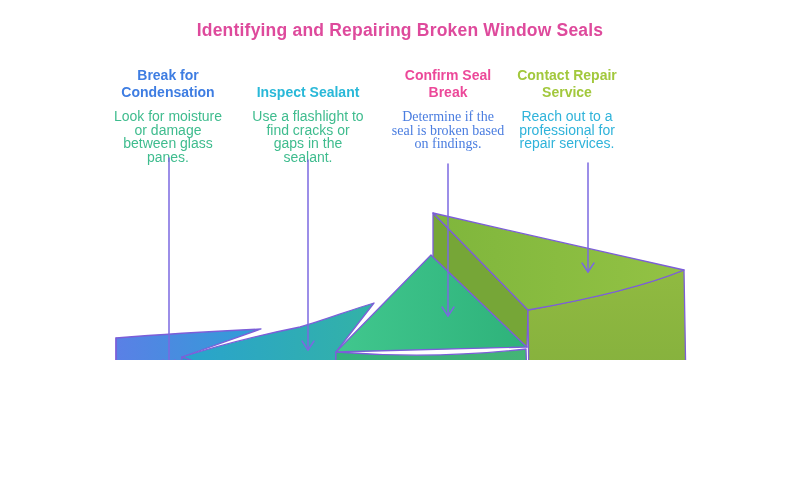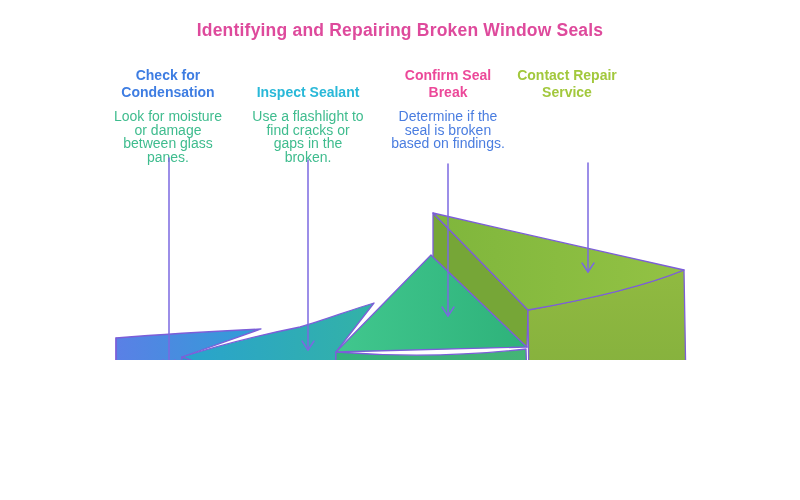--- a/index.html
+++ b/index.html
@@ -18,43 +18,44 @@
 </style>
 </head>
 <body>
 
 <div class="canvas">
 
   <div class="title" style="color: rgb(222, 74, 156);">Identifying and Repairing Broken Window Seals</div>
 
   <div class="step" style="left:103px">
     <div class="hd">
-      <span style="color: rgb(62, 125, 226);">Check for Condensation</span>
+      <span style="color: rgb(62, 125, 226);">Break for Condensation</span>
     </div>
     <div class="ds" style="color: rgb(63, 188, 142);">Look for moisture or damage between glass panes.</div>
   </div>
 
   <div class="step" style="left:243px">
     <div class="hd">
       <span style="color: rgb(41, 184, 216);">Inspect Sealant</span>
     </div>
-    <div class="ds" style="color: rgb(63, 188, 142);">Use a flashlight to find cracks or gaps in the broken.</div>
+    <div class="ds" style="color: rgb(63, 188, 142);">Use a flashlight to find cracks or gaps in the sealant.</div>
   </div>
 
   <div class="step" style="left:383px">
     <div class="hd">
       <span style="color: #ec4899;">Confirm Seal Break</span>
     </div>
-    <div class="ds" style="color: rgb(74, 125, 224);">Determine if the seal is broken based on findings.</div>
+    <div class="ds" style="color: rgb(74, 125, 224); font-family: Liberation Serif, serif;">Determine if the seal is broken based on findings.</div>
   </div>
 
   <div class="step" style="left:502px">
     <div class="hd">
       <span style="color: rgb(162, 200, 61);">Contact Repair Service</span>
     </div>
+    <div class="ds" style="color: rgb(47, 179, 218);">Reach out to a professional for repair services.</div>
   </div>
 
   <svg class="graphic" width="800" height="500" viewBox="0 0 800 500">
     <defs>
       <linearGradient id="gBlueTop" x1="0" y1="0" x2="1" y2="0">
         <stop offset="0" stop-color="#5a80e6"></stop>
           <stop offset="1" stop-color="#2f9ed6"></stop>
       </linearGradient>
       <linearGradient id="gBlueFront" x1="0" y1="0" x2="1" y2="0">
         <stop offset="0" stop-color="#4b72d8"></stop>

